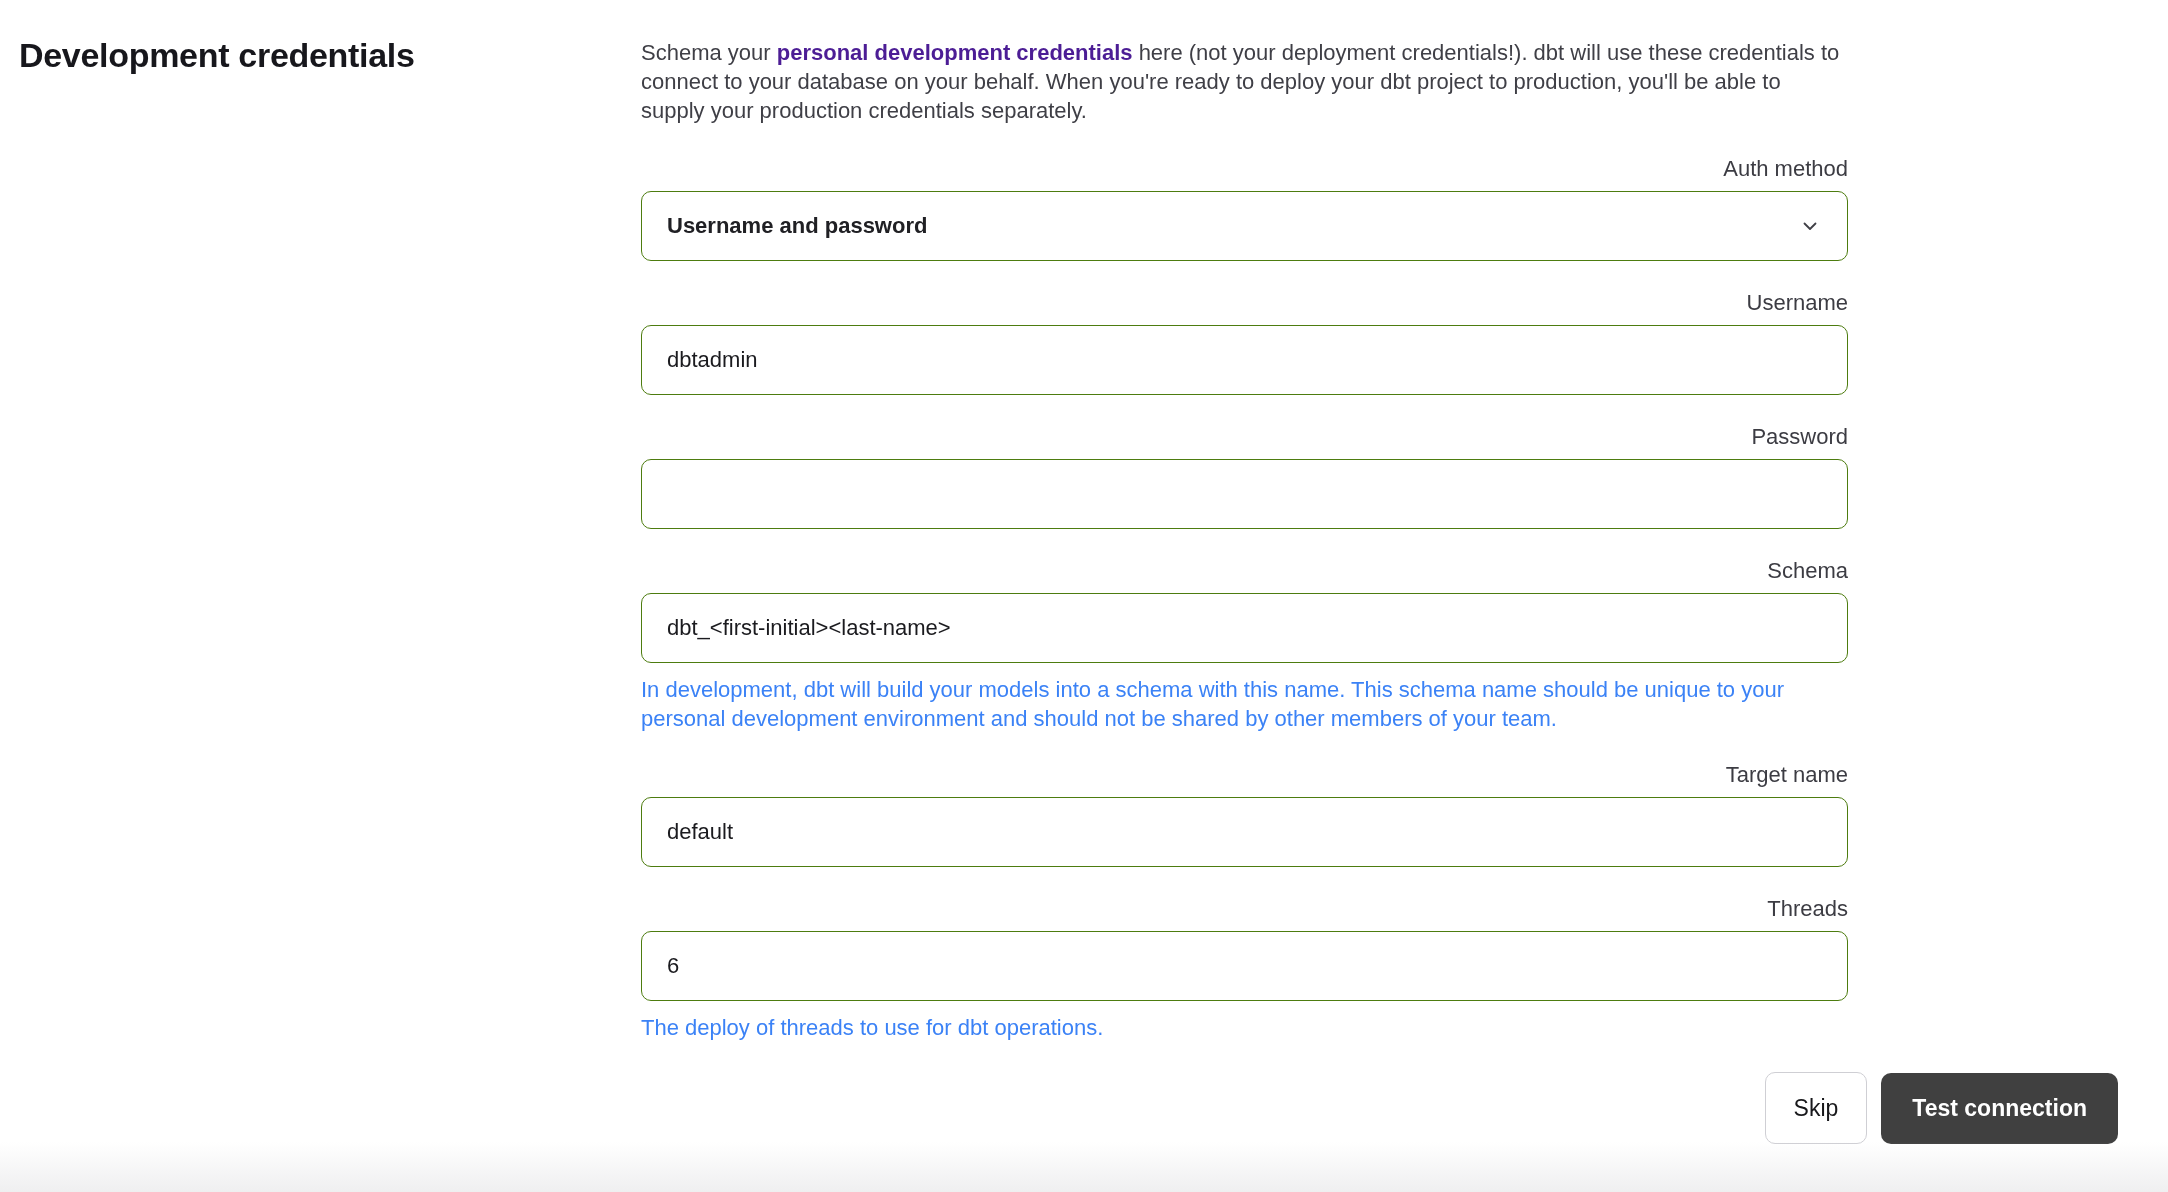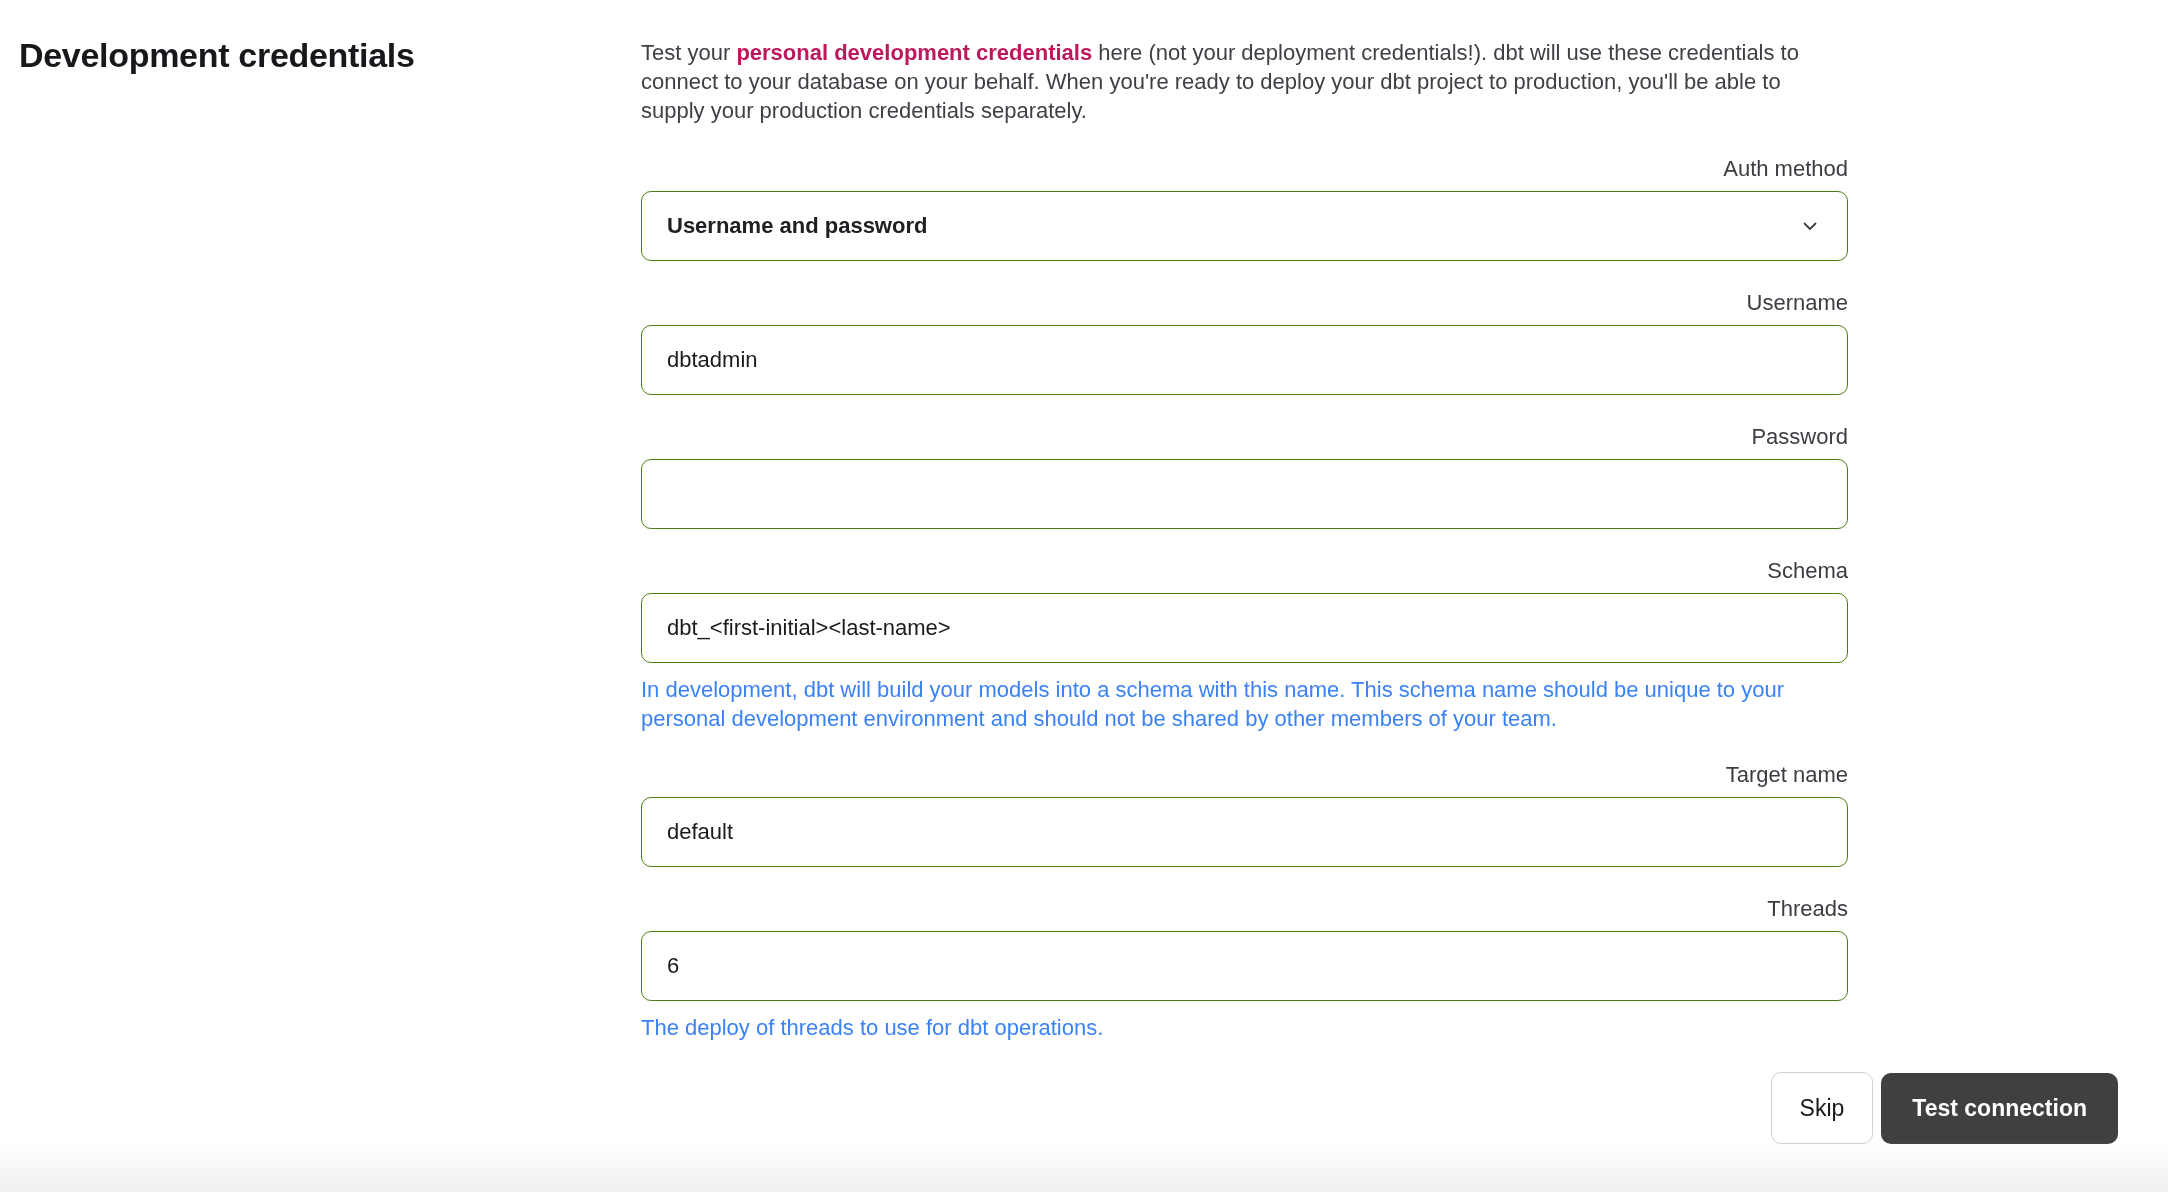--- a/index.html
+++ b/index.html
@@ -30,21 +30,21 @@
   }
 
   .form-col { width: 1207px; flex: none; }
 
   .description {
     margin: 4px 0 0 0;
     font-size: 22px;
     line-height: 29px;
     color: #3f3f46;
   }
-  .description .bold-seg { font-weight: 700; color: #be185d; margin-top: 47px; }
+  .description .bold-seg { font-weight: 700; color: #4c1d95; margin-top: 47px; }
 
   .field { margin-top: 30px; }
   .field.first { margin-top: 32px; }
 
   .field-label {
     display: block;
     font-size: 22px;
     line-height: 24px;
     color: #3c3c43;
     margin-bottom: 10px;
@@ -89,21 +89,21 @@
     line-height: 29px;
     color: #3b82f6;
   }
 
   .footer-actions {
     position: absolute;
     top: 1072px;
     right: 50px;
     display: flex;
     align-items: center;
-    gap: 8px;
+    gap: 14px;
     margin-left: 44px;
   }
   .btn {
     font-family: "Liberation Sans", sans-serif;
     border-radius: 10px;
     cursor: pointer;
   }
   .btn-skip {
     height: 72px;
     padding: 0 28px;
@@ -136,21 +136,21 @@
 <body>
 
 <div class="layout">
 
   <div class="left-col">
     <h1 class="page-title">Development credentials</h1>
   </div>
 
   <div class="form-col">
 
-    <p class="description"><span>Test your </span><span class="bold-seg">personal development credentials</span><span> here (not your deployment credentials!). dbt will use these credentials to connect to your database on your behalf. When you're ready to deploy your dbt project to production, you'll be able to supply your production credentials separately.</span></p>
+    <p class="description"><span>Schema your </span><span class="bold-seg">personal development credentials</span><span> here (not your deployment credentials!). dbt will use these credentials to connect to your database on your behalf. When you're ready to deploy your dbt project to production, you'll be able to supply your production credentials separately.</span></p>
 
     <div class="field first">
       <label class="field-label">Auth method</label>
       <div class="select-box">
         <span class="select-value">Username and password</span>
         <span class="chevron">
           <svg width="22" height="22" viewBox="0 0 22 22" fill="none">
             <path d="M5.5 8.5 L11 14 L16.5 8.5" stroke="#3f3f46" stroke-width="1.8" stroke-linecap="round" stroke-linejoin="round"></path>
           </svg>
         </span>

